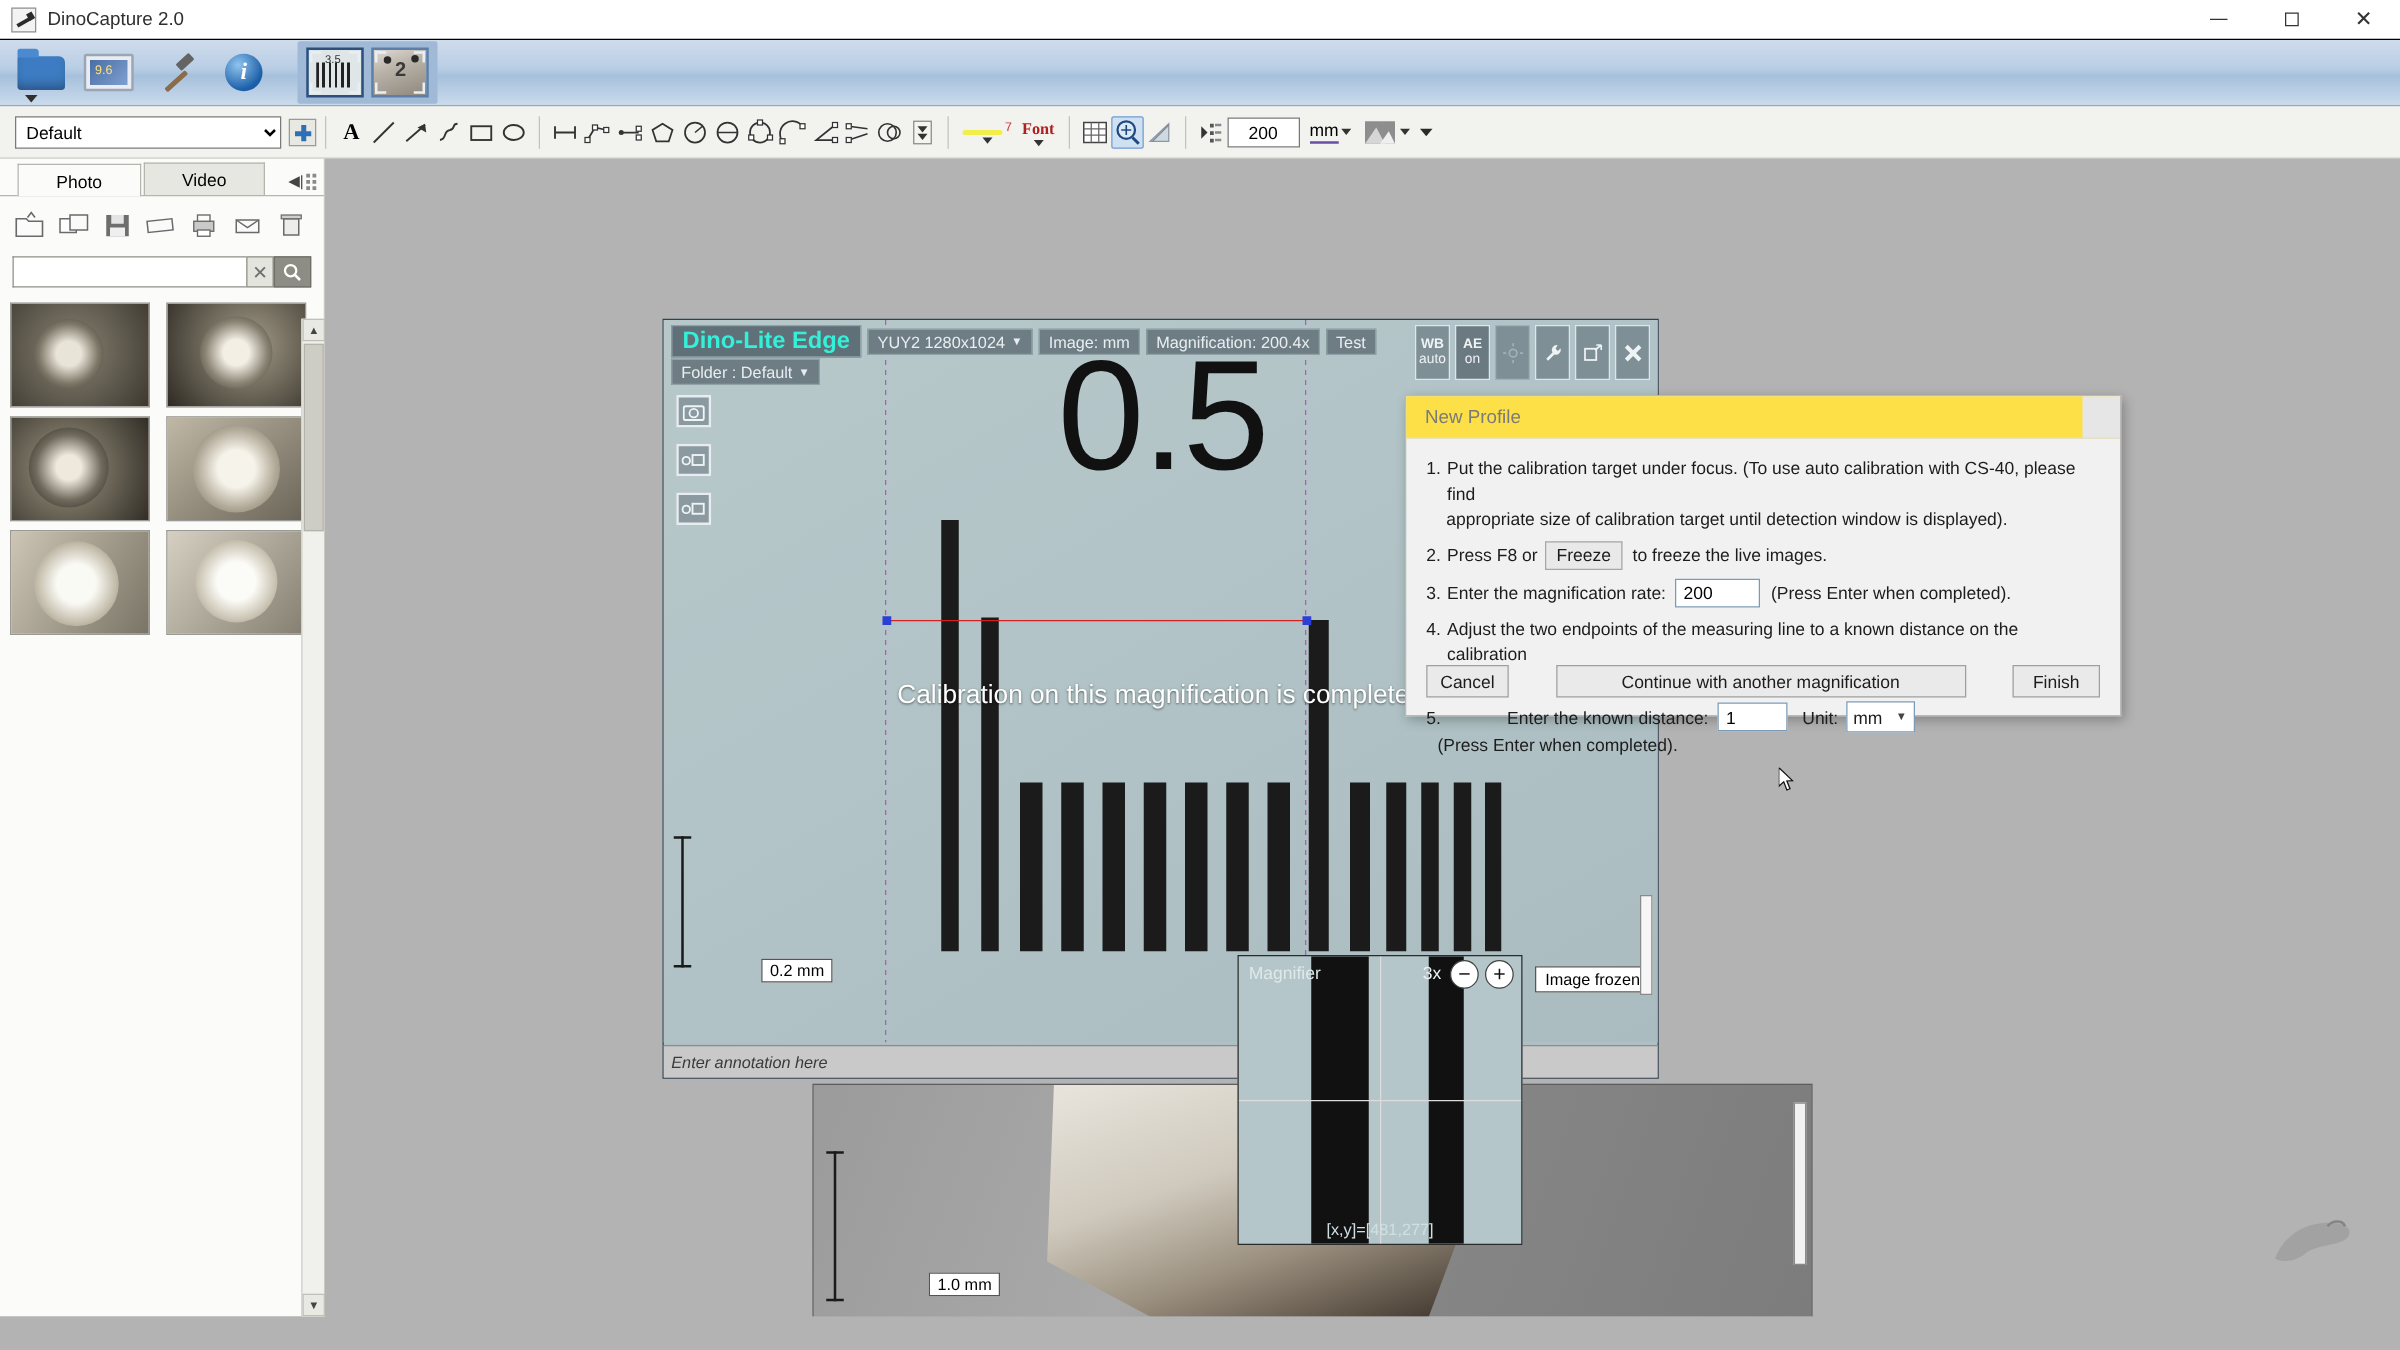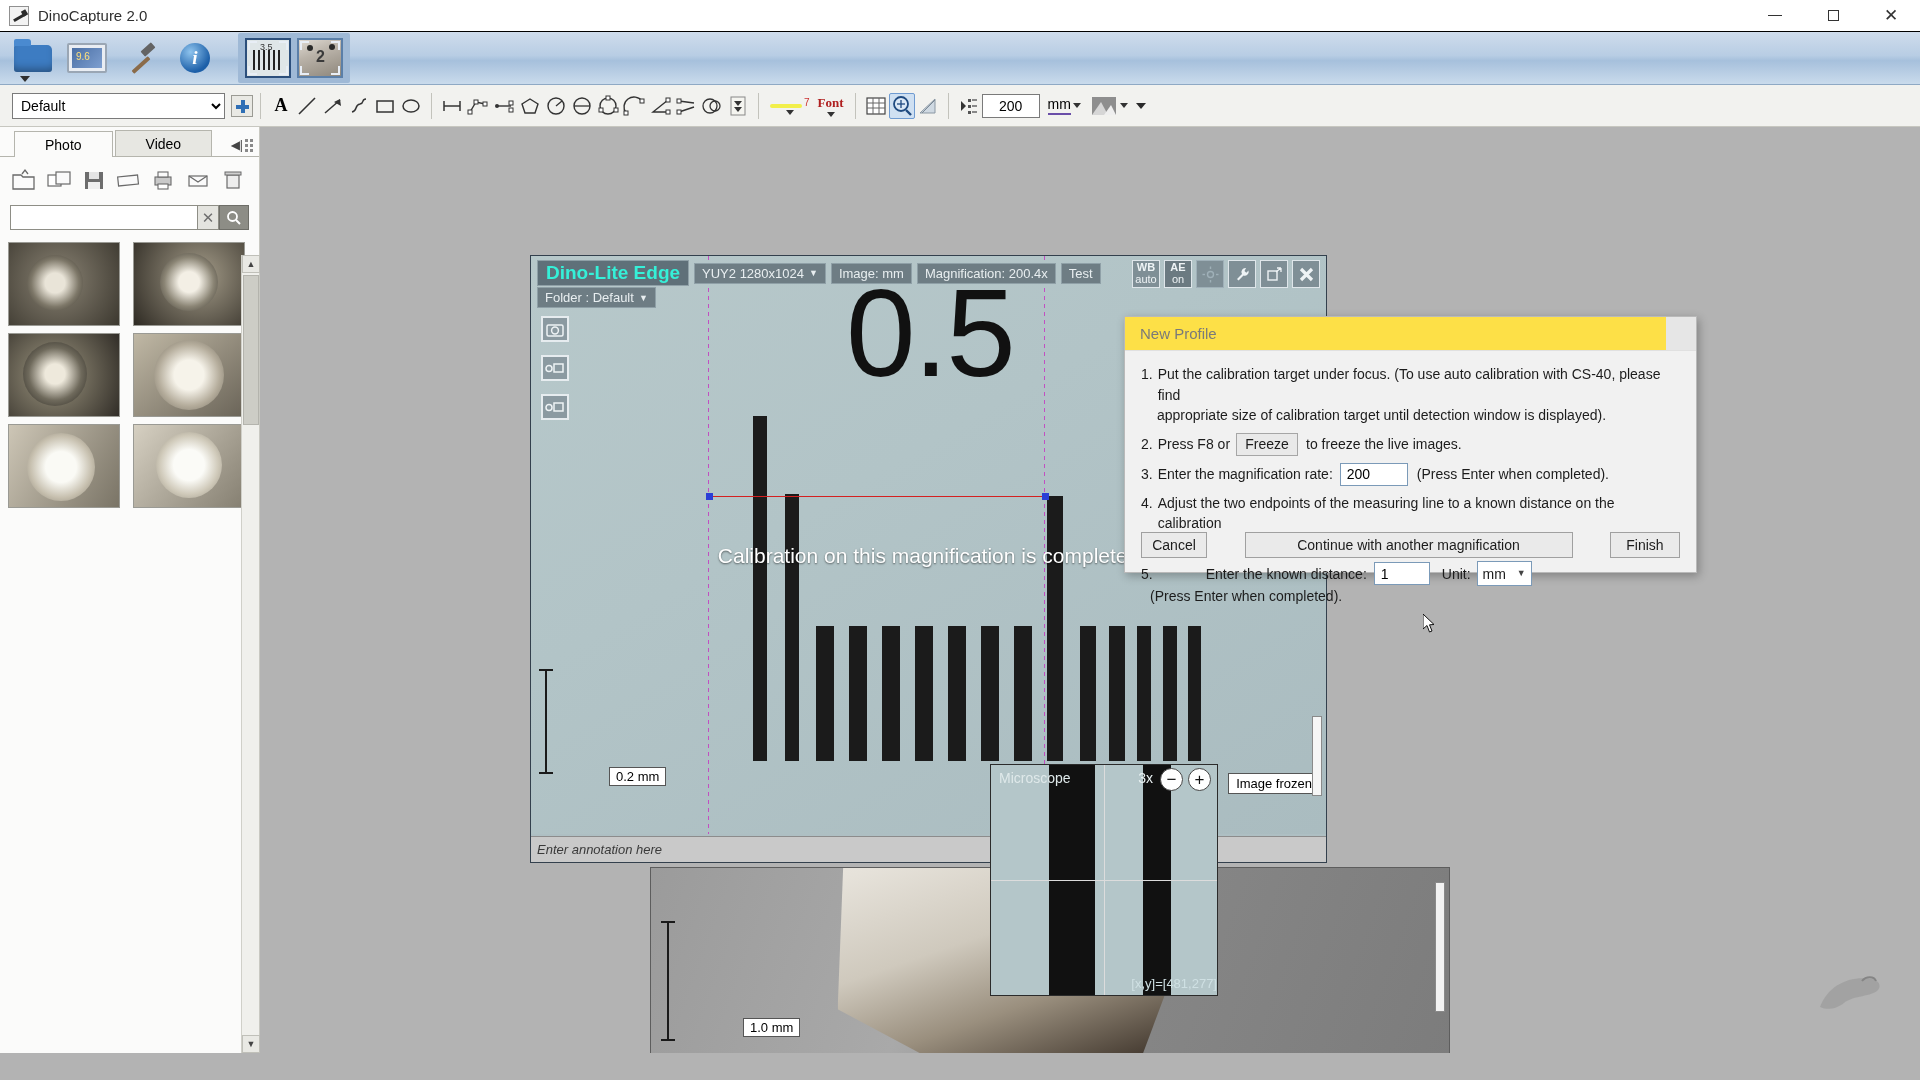--- a/index.html
+++ b/index.html
@@ -257,21 +257,21 @@
   }
   .cal-title {
     color:#35f0d8; font-size:19px; font-weight:bold; background:#5f7079; padding:1px 8px;
     border:1px solid #8fa0a7; font-family:"Liberation Sans",sans-serif;
   }
   .cal-folder {
     position:absolute; left:6px; top:31px;
   }
   .cal-rbtns { position:absolute; right:6px; top:4px; display:flex; gap:4px; }
   .cbtn {
-    width:28px; height:28px; border:1px solid #dfe6ea; background:#7f8f96;
+    width:28px; height:44px; border:1px solid #dfe6ea; background:#7f8f96;
     display:flex;align-items:center;justify-content:center; color:#eef3f5; font-size:11px;
     cursor:pointer; line-height:1.05; text-align:center; font-weight:bold;
   }
   .cbtn.dim { color:#9fb0b8; border-color:#9fb0b8; }
   .cbtn.dark { background:#6b7a81; }
   .cal-leftbtns { position:absolute; left:10px; top:60px; display:flex; flex-direction:column; gap:13px; }
   .cl-btn { width:28px;height:26px; border:2px solid #e6ecef; background:#8b9aa1;
             display:flex;align-items:center;justify-content:center; cursor:pointer; }
   .cal-sidebtns { position:absolute; right:-18px; top:185px; display:flex; gap:3px; }
   .cal-sb { width:26px;height:26px;border:1px solid #e9eef1;background:#8d9ca3;
@@ -292,21 +292,21 @@
   .mg-cross-v { position:absolute; left:50%; top:0; bottom:0; width:1px; background:#dcdcdc; }
   .mg-cross-h { position:absolute; top:50%; left:0; right:0; height:1px; background:#dcdcdc; }
   .mg-label { position:absolute; left:8px; top:5px; color:#dfe9ea; font-size:14px; }
   .mg-zoom { position:absolute; right:64px; top:5px; color:#eaf2f3; font-size:14px; }
   .mg-btn {
     position:absolute; top:3px; width:23px;height:23px;border-radius:50%;
     background:#fff; border:1px solid #444;
     display:flex;align-items:center;justify-content:center;font-size:17px;color:#111;
     cursor:pointer; line-height:0;
   }
-  .mg-coord { position:absolute; bottom:4px; width:100%; text-align:right;
+  .mg-coord { position:absolute; bottom:4px; width:100%; text-align:center;
               color:#cfe0e3; font-size:13px; }
 
   
   .cursor { position:absolute; left:1163px; top:487px; width:14px; height:20px; z-index:60; }
 
   
   .dialog {
     position:absolute; left:1124px; top:316px; width:573px; height:257px;
     background:#f1f1f1; border:1px solid #b9b9b9;
     box-shadow: 2px 3px 9px rgba(0,0,0,.28); z-index:80;
@@ -868,21 +868,21 @@
         <div class="cal-scroll"></div>
       </div>
       <div class="anno-bar">Enter annotation here</div>
     </div>
 
     <div class="magnifier">
       <div class="mg-bar" style="left:58px;width:46px;"></div>
       <div class="mg-bar" style="left:152px;width:28px;"></div>
       <div class="mg-cross-v"></div>
       <div class="mg-cross-h"></div>
-      <div class="mg-label">Microscope</div>
+      <div class="mg-label">Magnifier</div>
       <div class="mg-zoom">3x</div>
       <div class="mg-btn" style="right:34px;">−</div>
       <div class="mg-btn" style="right:6px;">+</div>
       <div class="mg-coord">[x,y]=[481,277]</div>
     </div>
 
     <div class="dino-logo">
       <svg width="70" height="46" viewBox="0 0 70 46">
         <path d="M6 40 C14 18 36 8 58 12 C64 13 68 18 64 23 C58 30 40 28 30 36 C24 41 14 44 6 40 Z" fill="#9a9a9a" opacity=".75"></path>
         <path d="M48 14 C52 9 60 9 62 14" stroke="#7d7d7d" fill="none" stroke-width="2"></path>

